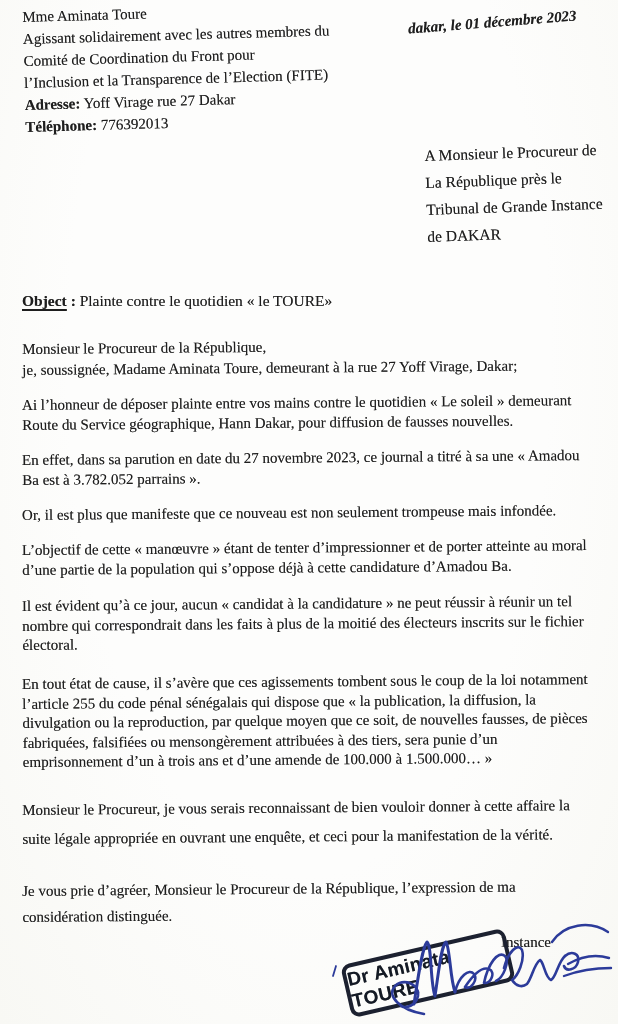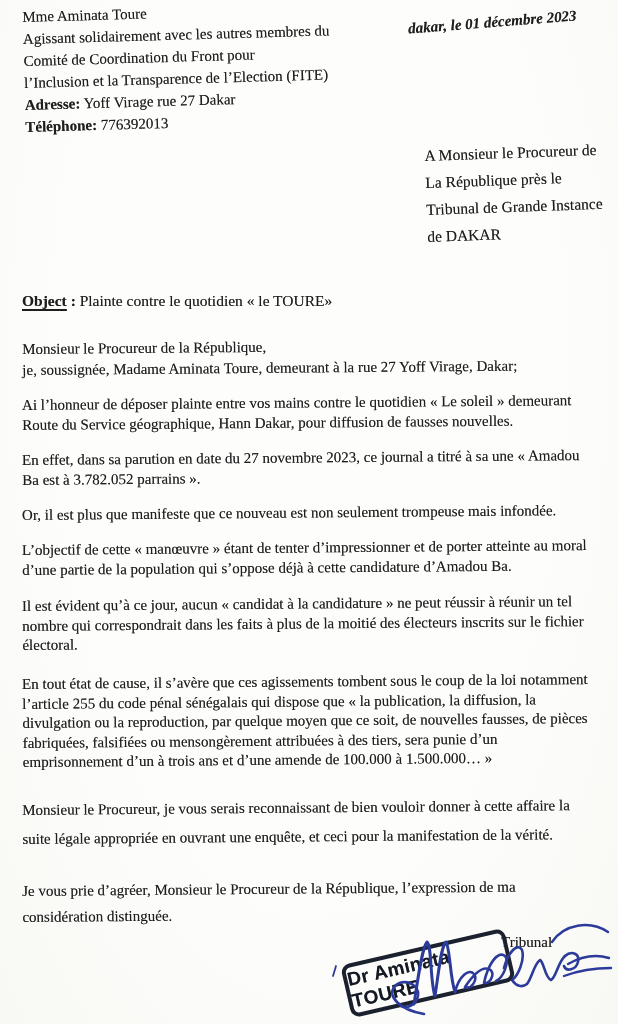--- a/index.html
+++ b/index.html
@@ -97,21 +97,21 @@
   <p class="para" style="top:675px">En tout état de cause, il s’avère que ces agissements tombent sous le coup de la loi notamment
 l’article 255 du code pénal sénégalais qui dispose que « la publication, la diffusion, la
 divulgation ou la reproduction, par quelque moyen que ce soit, de nouvelles fausses, de pièces
 fabriquées, falsifiées ou mensongèrement attribuées à des tiers, sera punie d’un
 emprisonnement d’un à trois ans et d’une amende de 100.000 à 1.500.000… »</p>
   <p class="para lh29" style="top:796px">Monsieur le Procureur, je vous serais reconnaissant de bien vouloir donner à cette affaire la
 suite légale appropriée en ouvrant une enquête, et ceci pour la manifestation de la vérité.</p>
   <p class="para lh26" style="top:878px">Je vous prie d’agréer, Monsieur le Procureur de la République, l’expression de ma
 considération distinguée.</p>
 
-  <div class="sig-label">Tribunal</div>
+  <div class="sig-label">Instance</div>
   <div class="stamp">
     <span>Dr Aminata TOURE</span>
   </div>
   <svg class="sig-svg" width="290" height="116" viewBox="0 0 290 116">
     <g fill="none" stroke="#2c3b9a" stroke-linecap="round" stroke-linejoin="round">
 
       <path d="M224,34 C236,16 262,12 280,24" stroke-width="2.4"></path>
 
       <path d="M8,58 L5,68" stroke-width="1.8"></path>
 

